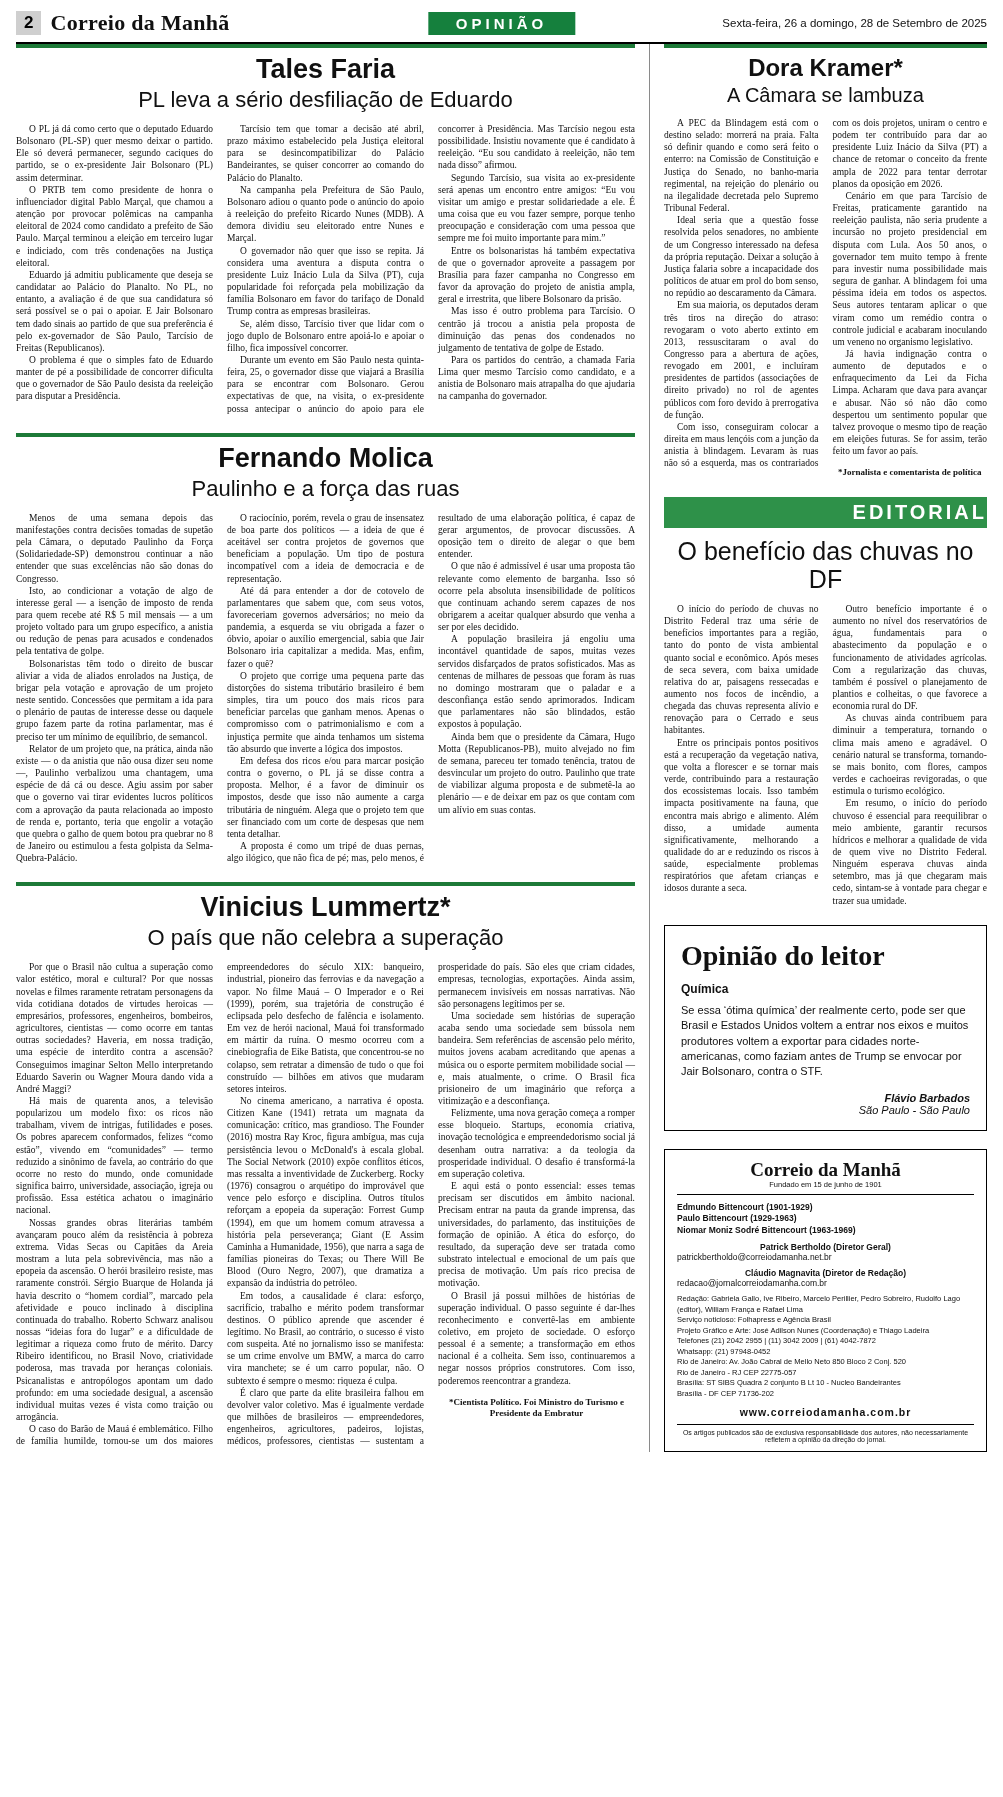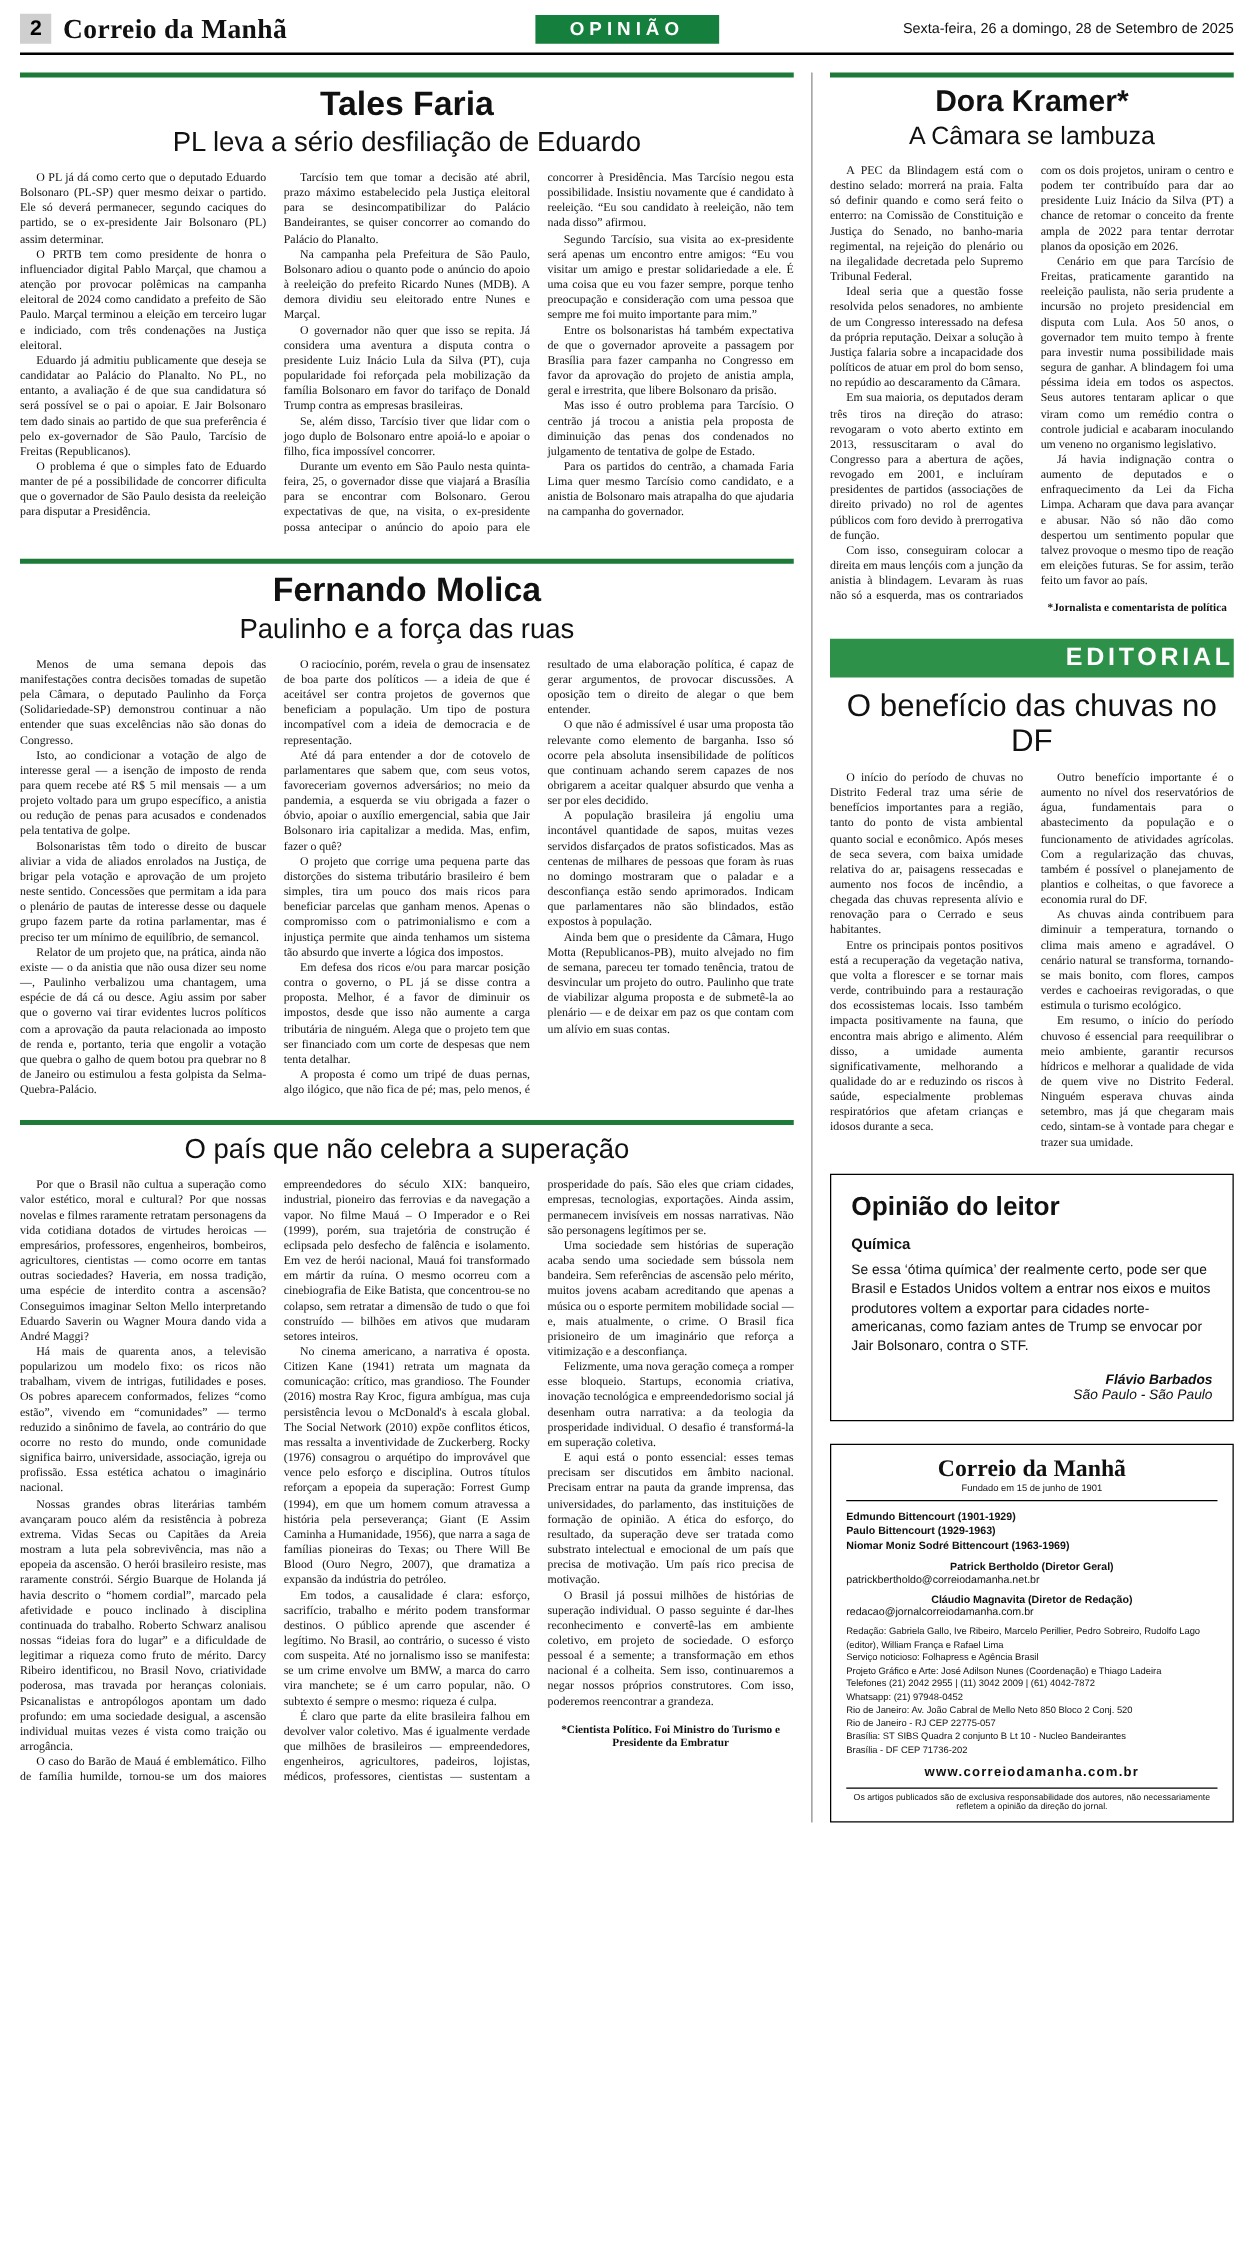--- a/index.html
+++ b/index.html
@@ -14,21 +14,21 @@
             border-bottom:2px solid #000; padding-bottom:6px; }
   .pagenum { background:#cfcfcf; color:#000; font-family:"Liberation Sans",sans-serif;
              font-weight:bold; font-size:17px; padding:2px 8px; margin-right:9px; }
   .logo { font-family:"Liberation Serif",serif; font-weight:bold; font-size:22px; letter-spacing:.3px; }
   .badge { position:absolute; left:50%; transform:translateX(-50%); background:#15803d; color:#fff;
            font-family:"Liberation Sans",sans-serif; font-weight:bold; letter-spacing:4px;
            font-size:15px; padding:3px 28px; }
   .date { margin-left:auto; font-family:"Liberation Sans",sans-serif; font-size:11.5px; }
 
   
-  .columns { display:flex; margin-top:14px; }
+  .columns { display:flex; }
   .col-left { width:633px; padding-right:14px; }
   .col-right { flex:1; border-left:1px solid #8a8a8a; padding-left:14px; }
 
   .block + .block { margin-top:18px; }
 
   .green-rule { height:4px; background:var(--accent-green,#1d7a38); margin-bottom:6px; }
 
   .author { font-family:"Liberation Sans",sans-serif; font-weight:bold; font-size:27px;
             text-align:center; margin:4px 0 2px; }
   .headline { font-family:"Liberation Sans",sans-serif; font-weight:normal; font-size:22px;
@@ -45,21 +45,21 @@
 
   
   .editorial-banner { background:var(--editorial-green,#2e9149); color:#fff; text-align:right;
                       font-family:"Liberation Sans",sans-serif; font-weight:bold; letter-spacing:3px;
                       font-size:20px; padding:4px 0; margin-bottom:9px; }
   .editorial-headline { font-family:"Liberation Sans",sans-serif; font-weight:normal; font-size:25px;
                         line-height:1.12; margin-bottom:10px;text-align:center; }
 
   
   .letter-box { border:1px solid #000; padding:14px 16px; }
-  .letter-box .box-title { font-family:Liberation Sans, sans-serif; font-weight:bold; font-size:21px;
+  .letter-box .box-title { font-family:Liberation Serif, serif; font-weight:bold; font-size:28px;
                            margin-bottom:10px; }
   .letter-title { font-family:"Liberation Sans",sans-serif; font-weight:bold; font-size:12px;
                   margin-bottom:7px; }
   .letter-text { font-family:"Liberation Sans",sans-serif; font-size:11px; line-height:1.4;
                  text-align:left; }
   .letter-author { font-family:"Liberation Sans",sans-serif; font-size:11px; font-weight:bold;
                    font-style:italic; text-align:right; margin-top:12px; }
   .letter-location { font-family:"Liberation Sans",sans-serif; font-size:11px; font-style:italic;
                      text-align:right; }
 
@@ -132,20 +132,21 @@
             <p>Em defesa dos ricos e/ou para marcar posição contra o governo, o PL já se disse contra a proposta. Melhor, é a favor de diminuir os impostos, desde que isso não aumente a carga tributária de ninguém. Alega que o projeto tem que ser financiado com um corte de despesas que nem tenta detalhar.</p>
             <p>A proposta é como um tripé de duas pernas, algo ilógico, que não fica de pé; mas, pelo menos, é resultado de uma elaboração política, é capaz de gerar argumentos, de provocar discussões. A oposição tem o direito de alegar o que bem entender.</p>
             <p>O que não é admissível é usar uma proposta tão relevante como elemento de barganha. Isso só ocorre pela absoluta insensibilidade de políticos que continuam achando serem capazes de nos obrigarem a aceitar qualquer absurdo que venha a ser por eles decidido.</p>
             <p>A população brasileira já engoliu uma incontável quantidade de sapos, muitas vezes servidos disfarçados de pratos sofisticados. Mas as centenas de milhares de pessoas que foram às ruas no domingo mostraram que o paladar e a desconfiança estão sendo aprimorados. Indicam que parlamentares não são blindados, estão expostos à população.</p>
             <p>Ainda bem que o presidente da Câmara, Hugo Motta (Republicanos-PB), muito alvejado no fim de semana, pareceu ter tomado tenência, tratou de desvincular um projeto do outro. Paulinho que trate de viabilizar alguma proposta e de submetê-la ao plenário — e de deixar em paz os que contam com um alívio em suas contas.</p>
           </div>
       </section>
 
       <section class="block">
         <div class="green-rule"></div>
+        <h2 class="author">Vinicius Lummertz*</h2>
         <h1 class="headline">O país que não celebra a superação</h1>
         <div class="body cols-3">
             <p>Por que o Brasil não cultua a superação como valor estético, moral e cultural? Por que nossas novelas e filmes raramente retratam personagens da vida cotidiana dotados de virtudes heroicas — empresários, professores, engenheiros, bombeiros, agricultores, cientistas — como ocorre em tantas outras sociedades? Haveria, em nossa tradição, uma espécie de interdito contra a ascensão? Conseguimos imaginar Selton Mello interpretando Eduardo Saverin ou Wagner Moura dando vida a André Maggi?</p>
             <p>Há mais de quarenta anos, a televisão popularizou um modelo fixo: os ricos não trabalham, vivem de intrigas, futilidades e poses. Os pobres aparecem conformados, felizes “como estão”, vivendo em “comunidades” — termo reduzido a sinônimo de favela, ao contrário do que ocorre no resto do mundo, onde comunidade significa bairro, universidade, associação, igreja ou profissão. Essa estética achatou o imaginário nacional.</p>
             <p>Nossas grandes obras literárias também avançaram pouco além da resistência à pobreza extrema. Vidas Secas ou Capitães da Areia mostram a luta pela sobrevivência, mas não a epopeia da ascensão. O herói brasileiro resiste, mas raramente constrói. Sérgio Buarque de Holanda já havia descrito o “homem cordial”, marcado pela afetividade e pouco inclinado à disciplina continuada do trabalho. Roberto Schwarz analisou nossas “ideias fora do lugar” e a dificuldade de legitimar a riqueza como fruto de mérito. Darcy Ribeiro identificou, no Brasil Novo, criatividade poderosa, mas travada por heranças coloniais. Psicanalistas e antropólogos apontam um dado profundo: em uma sociedade desigual, a ascensão individual muitas vezes é vista como traição ou arrogância.</p>
             <p>O caso do Barão de Mauá é emblemático. Filho de família humilde, tornou-se um dos maiores empreendedores do século XIX: banqueiro, industrial, pioneiro das ferrovias e da navegação a vapor. No filme Mauá – O Imperador e o Rei (1999), porém, sua trajetória de construção é eclipsada pelo desfecho de falência e isolamento. Em vez de herói nacional, Mauá foi transformado em mártir da ruína. O mesmo ocorreu com a cinebiografia de Eike Batista, que concentrou-se no colapso, sem retratar a dimensão de tudo o que foi construído — bilhões em ativos que mudaram setores inteiros.</p>
             <p>No cinema americano, a narrativa é oposta. Citizen Kane (1941) retrata um magnata da comunicação: crítico, mas grandioso. The Founder (2016) mostra Ray Kroc, figura ambígua, mas cuja persistência levou o McDonald's à escala global. The Social Network (2010) expõe conflitos éticos, mas ressalta a inventividade de Zuckerberg. Rocky (1976) consagrou o arquétipo do improvável que vence pelo esforço e disciplina. Outros títulos reforçam a epopeia da superação: Forrest Gump (1994), em que um homem comum atravessa a história pela perseverança; Giant (E Assim Caminha a Humanidade, 1956), que narra a saga de famílias pioneiras do Texas; ou There Will Be Blood (Ouro Negro, 2007), que dramatiza a expansão da indústria do petróleo.</p>
             <p>Em todos, a causalidade é clara: esforço, sacrifício, trabalho e mérito podem transformar destinos. O público aprende que ascender é legítimo. No Brasil, ao contrário, o sucesso é visto com suspeita. Até no jornalismo isso se manifesta: se um crime envolve um BMW, a marca do carro vira manchete; se é um carro popular, não. O subtexto é sempre o mesmo: riqueza é culpa.</p>
             <p>É claro que parte da elite brasileira falhou em devolver valor coletivo. Mas é igualmente verdade que milhões de brasileiros — empreendedores, engenheiros, agricultores, padeiros, lojistas, médicos, professores, cientistas — sustentam a prosperidade do país. São eles que criam cidades, empresas, tecnologias, exportações. Ainda assim, permanecem invisíveis em nossas narrativas. Não são personagens legítimos per se.</p>
             <p>Uma sociedade sem histórias de superação acaba sendo uma sociedade sem bússola nem bandeira. Sem referências de ascensão pelo mérito, muitos jovens acabam acreditando que apenas a música ou o esporte permitem mobilidade social — e, mais atualmente, o crime. O Brasil fica prisioneiro de um imaginário que reforça a vitimização e a desconfiança.</p>

